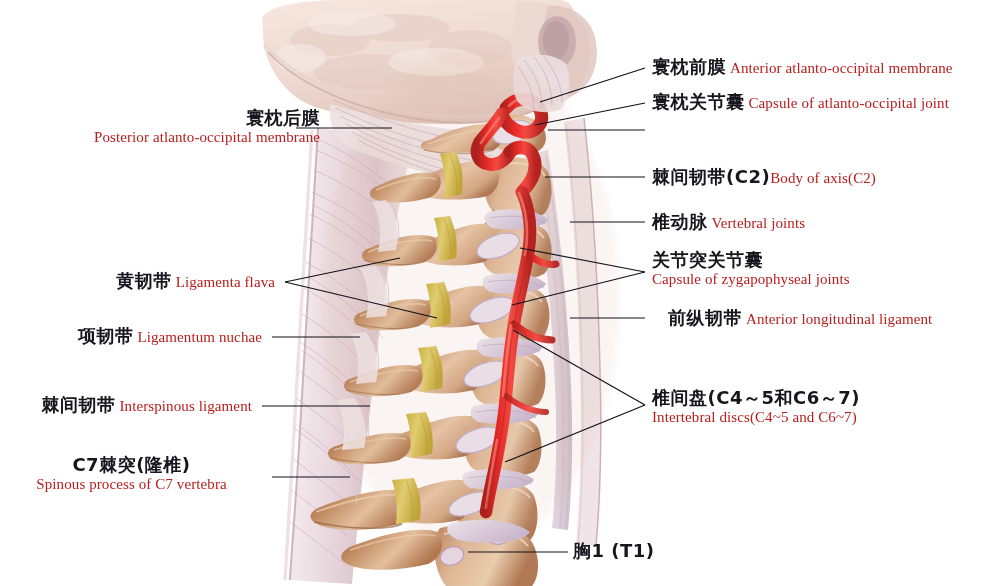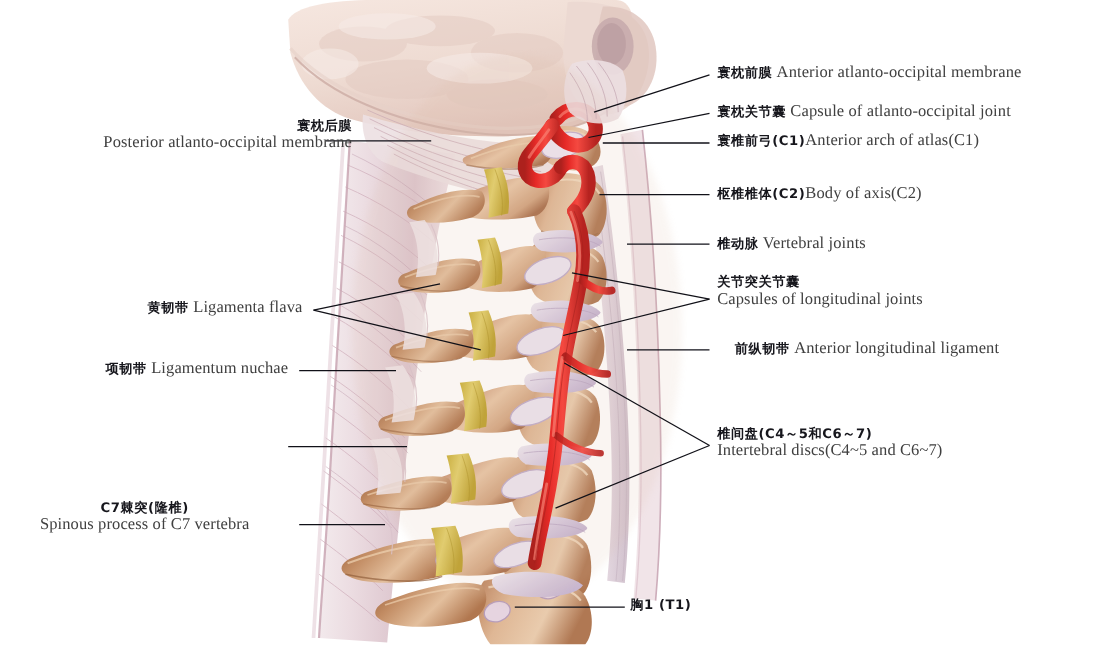--- a/index.html
+++ b/index.html
@@ -7,23 +7,23 @@
   body{
     width:1003px;height:586px;overflow:hidden;position:relative;
     font-family:"Liberation Serif","DejaVu Serif",serif;
     color:#1a1a20;
   }
   #stage{position:absolute;left:0;top:0;width:1003px;height:586px;}
 
   
   .label{position:absolute;white-space:nowrap;line-height:1.16;}
   .cn{font-family:"DejaVu Sans","Liberation Sans",sans-serif;
-      font-size:12px;font-weight:600;letter-spacing:.5px;color:#16161c;}
+      font-size:18px;font-weight:600;letter-spacing:.5px;color:#16161c;}
   .en{font-family:"Liberation Serif","DejaVu Serif",serif;
-      font-size:15px;color:#404040;letter-spacing:.1px;}
+      font-size:15px;color:#b91c1c;letter-spacing:.1px;}
   .label.stack{white-space:nowrap;}
   .label.stack .cn{display:block;}
   .label.stack .en{display:block;}
   .r-align{text-align:right;}
   .c-align{text-align:center;}
   .inline .cn,.inline .en{display:inline;vertical-align:baseline;}
   #art{position:absolute;left:0;top:0;width:1003px;height:586px;}
 </style>
 </head>
 <body>
@@ -451,36 +451,33 @@
   <div class="label inline" style="left:652px;top:57px;">
     <span class="cn">寰枕前膜</span>
     <span class="en">Anterior atlanto-occipital membrane</span>
   </div>
 
   <div class="label inline" style="left:652px;top:92px;">
     <span class="cn">寰枕关节囊</span>
     <span class="en">Capsule of atlanto-occipital joint</span>
   </div>
 
-  <div class="label inline" style="left:652px;top:119px;">
-    <span class="cn">寰椎前弓(C1)</span><span class="en">Anterior arch of atlas(C1)</span>
-  </div>
 
   <div class="label inline" style="left:652px;top:167px;">
-    <span class="cn">枢椎椎体(C2)</span><span class="en">Body of axis(C2)</span>
+    <span class="cn">棘间韧带(C2)</span><span class="en">Body of axis(C2)</span>
   </div>
 
   <div class="label inline" style="left:652px;top:212px;">
     <span class="cn">椎动脉</span>
     <span class="en">Vertebral joints</span>
   </div>
 
   <div class="label stack" style="left:652px;top:250px;">
     <span class="cn">关节突关节囊</span>
-    <span class="en">Capsules of longitudinal joints</span>
+    <span class="en">Capsule of zygapophyseal joints</span>
   </div>
 
   <div class="label inline" style="left:652px;top:308px;margin-left:16px;">
     <span class="cn">前纵韧带</span>
     <span class="en">Anterior longitudinal ligament</span>
   </div>
 
   <div class="label stack" style="left:652px;top:388px;">
     <span class="cn">椎间盘(C4～5和C6～7)</span>
     <span class="en">Intertebral discs(C4~5 and C6~7)</span>
@@ -494,20 +491,24 @@
   <div class="label inline r-align" style="left:0;top:326px;width:262px;">
     <span class="cn">项韧带</span>
     <span class="en">Ligamentum nuchae</span>
   </div>
 
   <div class="label inline r-align" style="left:0;top:271px;width:275px;">
     <span class="cn">黄韧带</span>
     <span class="en">Ligamenta flava</span>
   </div>
 
+  <div class="label inline r-align" style="left:0;top:395px;width:252px;">
+    <span class="cn">棘间韧带</span>
+    <span class="en">Interspinous ligament</span>
+  </div>
 
   <div class="label stack c-align" style="left:0;top:455px;width:263px;">
     <span class="cn">C7棘突(隆椎)</span>
     <span class="en">Spinous process of C7 vertebra</span>
   </div>
 
   <div class="label inline" style="left:573px;top:541px;">
     <span class="cn">胸1 (T1)</span>
   </div>
 

